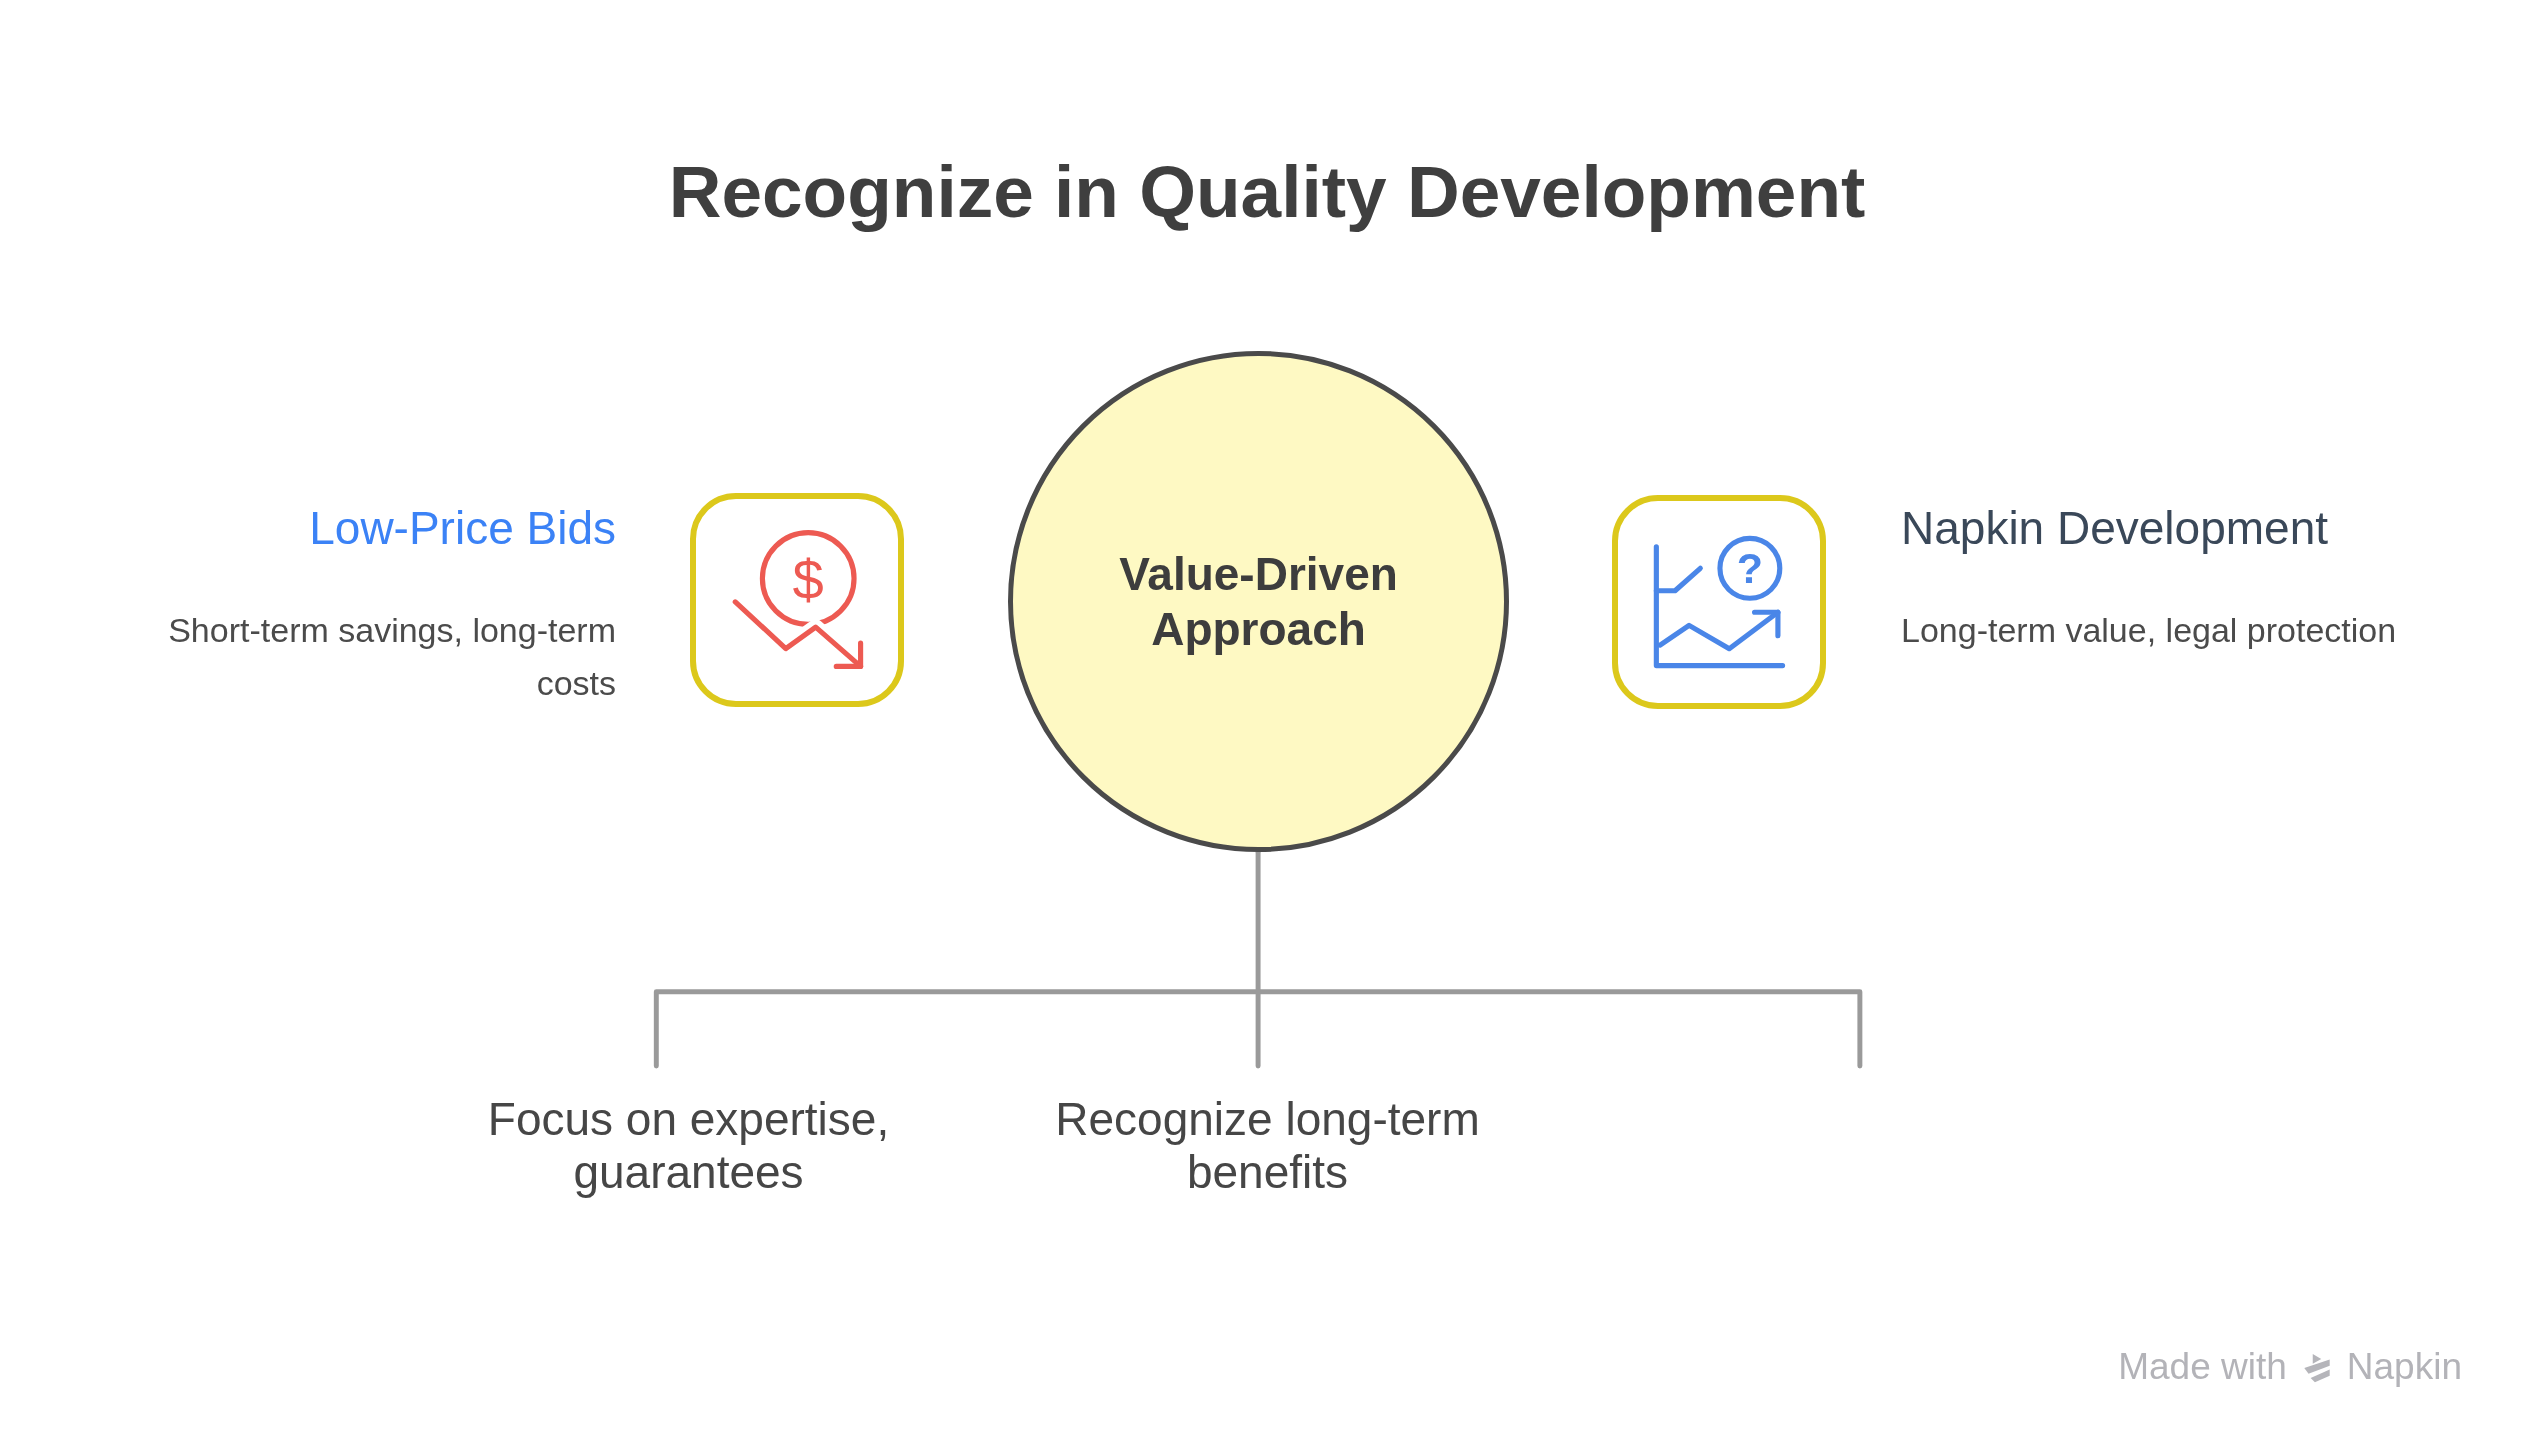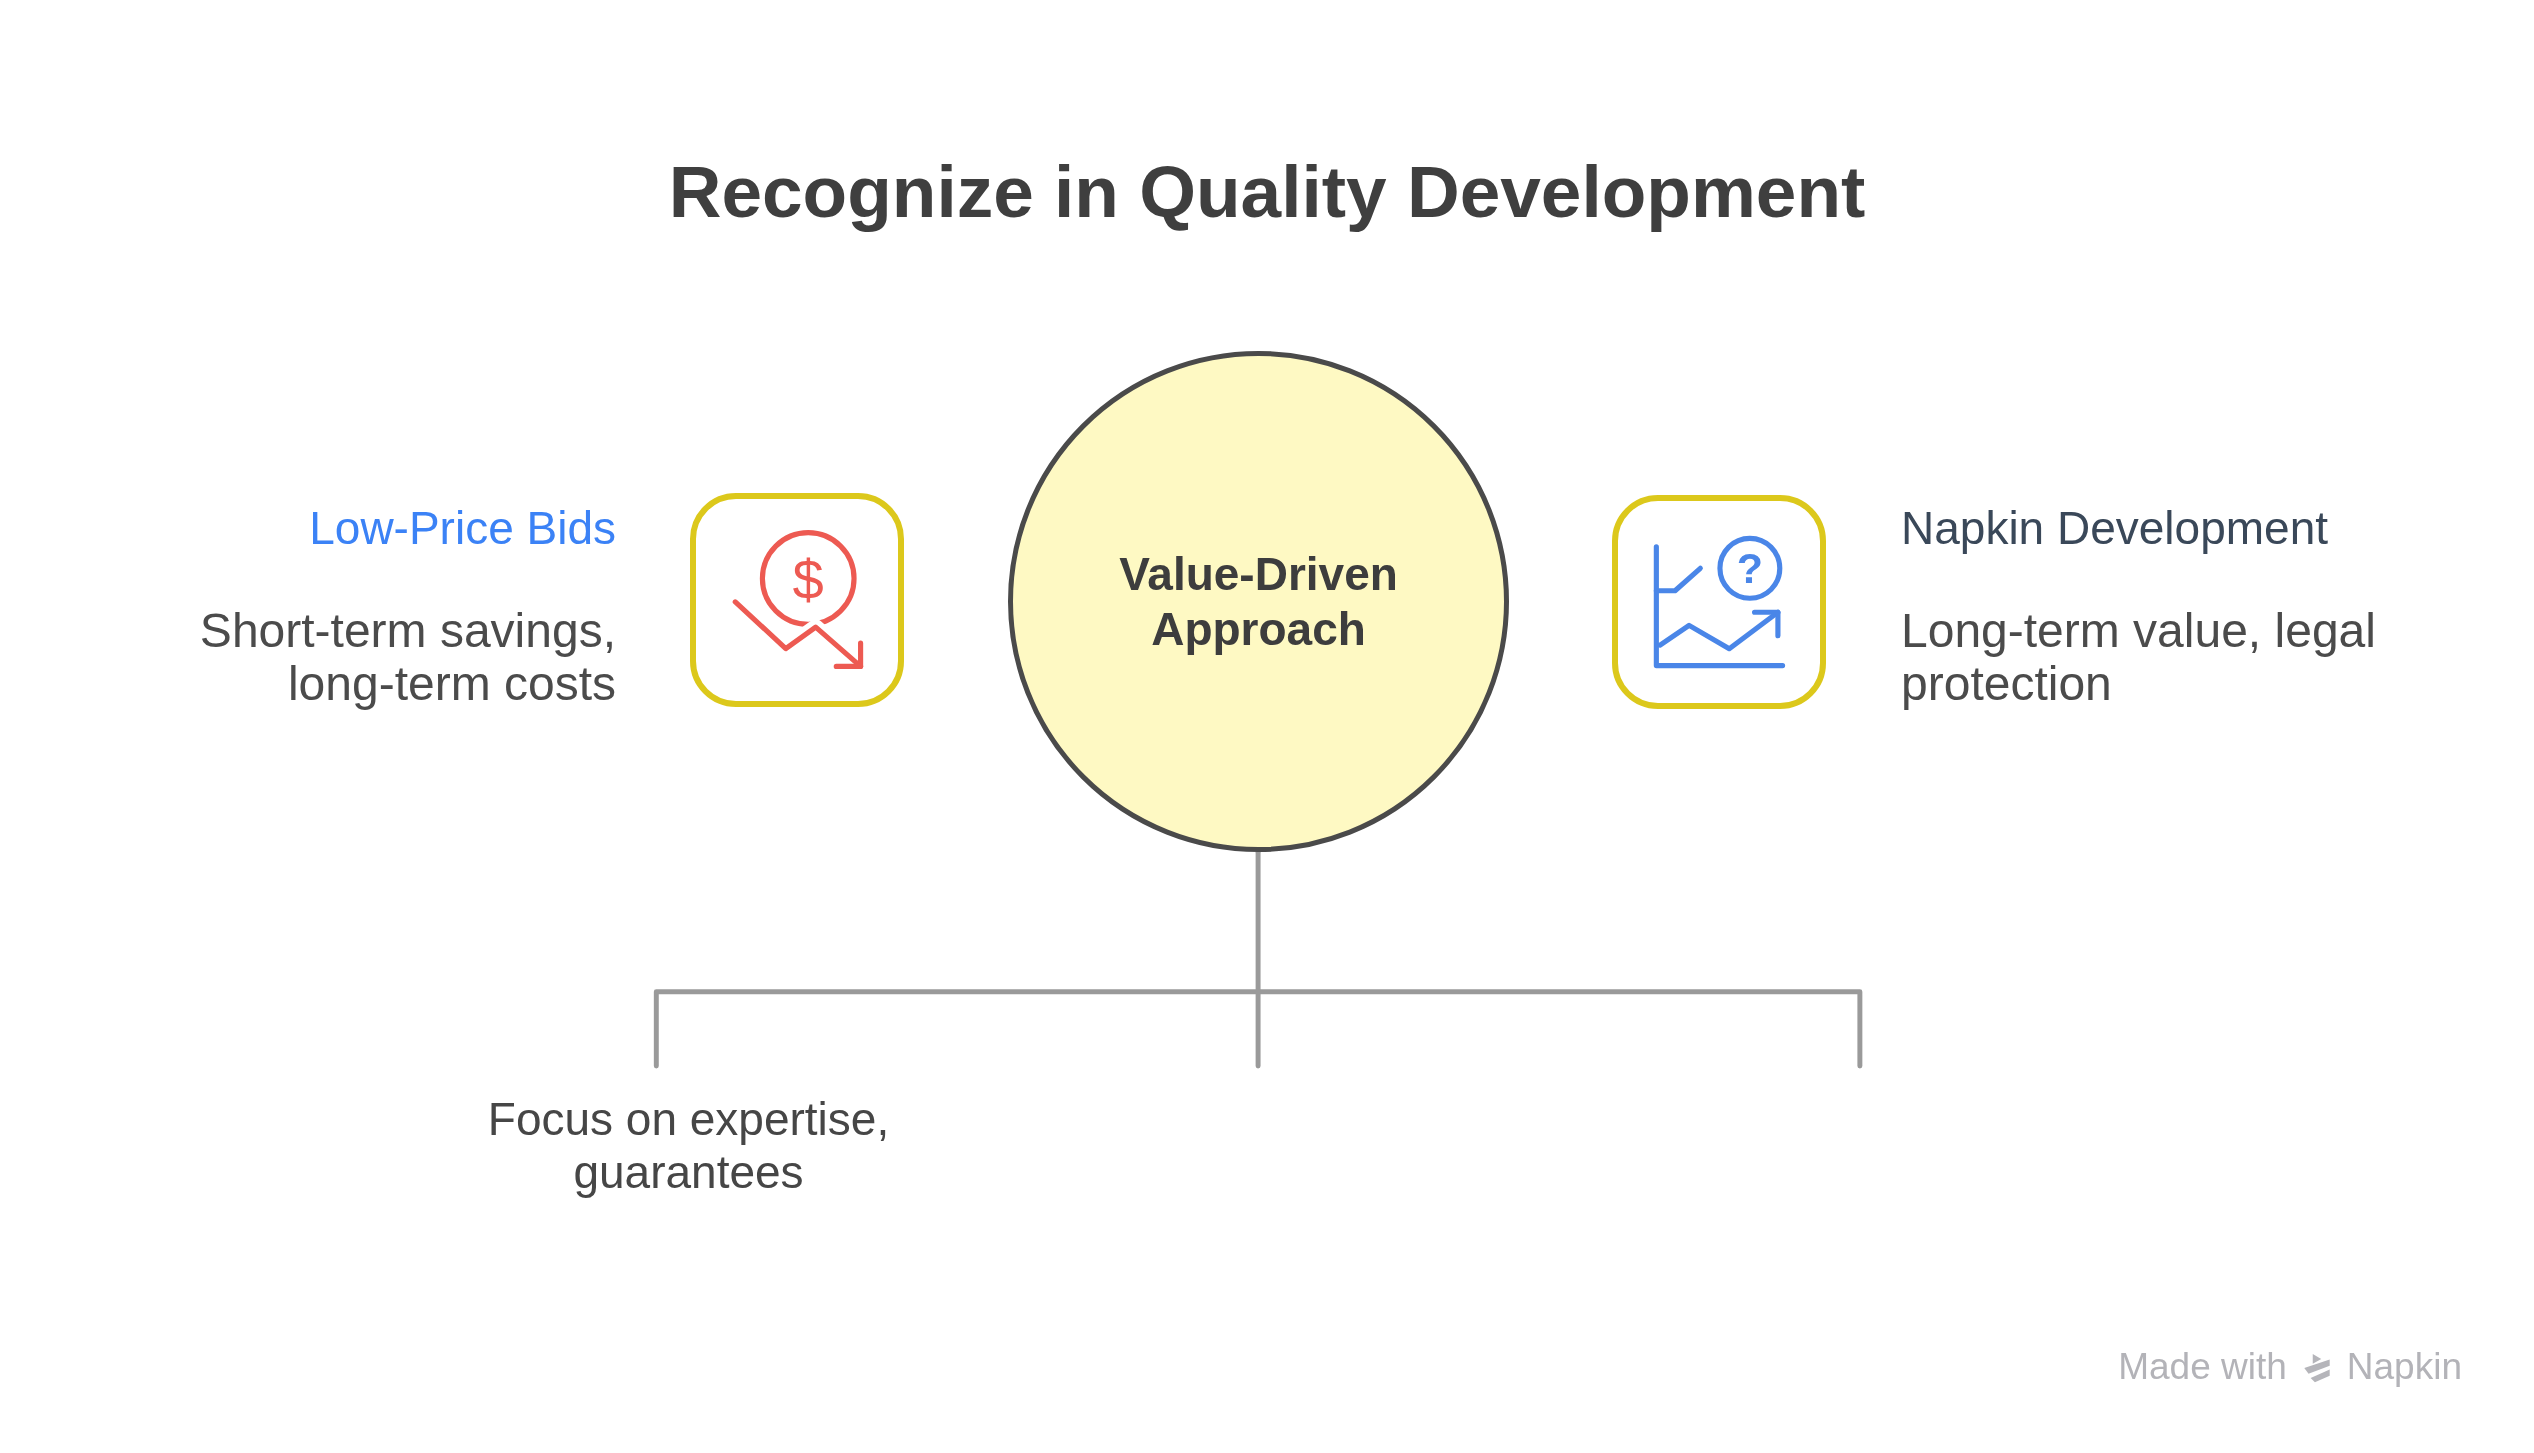--- a/index.html
+++ b/index.html
@@ -25,21 +25,21 @@
     border:6px solid #dcc81b;border-radius:46px;display:flex;align-items:center;justify-content:center;
   }
   .icon-frame.left{left:690px;top:493px;}
   .icon-frame.right{left:1612px;top:495px;}
   .side-text{position:absolute;}
   .side-text.left{left:101px;top:501px;width:515px;text-align:right;}
   .side-text.right{left:1901px;top:501px;width:574px;text-align:left;}
   .side-heading{font-size:46px;line-height:55px;font-weight:normal;margin:0;}
   .side-heading.maroon{color:#3b82f6;}
   .side-heading.navy{color:#3a4859;}
-  .side-desc{position:absolute;font-size:48px;line-height:53px;color:#4b4b4b;}
+  .side-desc{position:absolute;font-size:34px;line-height:53px;color:#4b4b4b;}
   .side-desc.left{left:0;top:103px;width:515px;text-align:right;}
   .side-desc.right{left:0;top:103px;width:574px;text-align:left;}
   .bottom-label{
     position:absolute;top:1093px;width:495px;text-align:center;
     font-size:46px;line-height:53px;color:#464646;
   }
   .bottom-label.b0{left:441px;}
   .bottom-label.b1{left:1020px;}
   .bottom-label.b2{left:1653px;}
   .watermark{
@@ -89,20 +89,21 @@
       <text x="141" y="88" text-anchor="middle" font-family="Liberation Sans, DejaVu Sans, sans-serif" font-size="46" font-weight="600" fill="#4a86e8">?</text>
     </svg>
   </div>
 
   <div class="side-text right">
     <h2 class="side-heading navy">Napkin Development</h2>
     <div class="side-desc right">Long-term value, legal protection</div>
   </div>
 
   <div class="bottom-label b0">Focus on expertise, guarantees</div>
+  <div class="bottom-label b1">Recognize long-term benefits</div>
 
   <div class="watermark">
     <span>Made with</span>
     <svg width="36" height="36" viewBox="0 0 34 34" fill="#b5b5ba">
       <path d="M13 2 L21 6.5 L13 11 Z"></path>
       <path d="M5 15 L29 7 L29 13 L9 20.5 Z"></path>
       <path d="M11 24.5 L29 16.5 L29 22.5 L15 28.5 Z"></path>
     </svg>
     <span class="brand">Napkin</span>
   </div>

